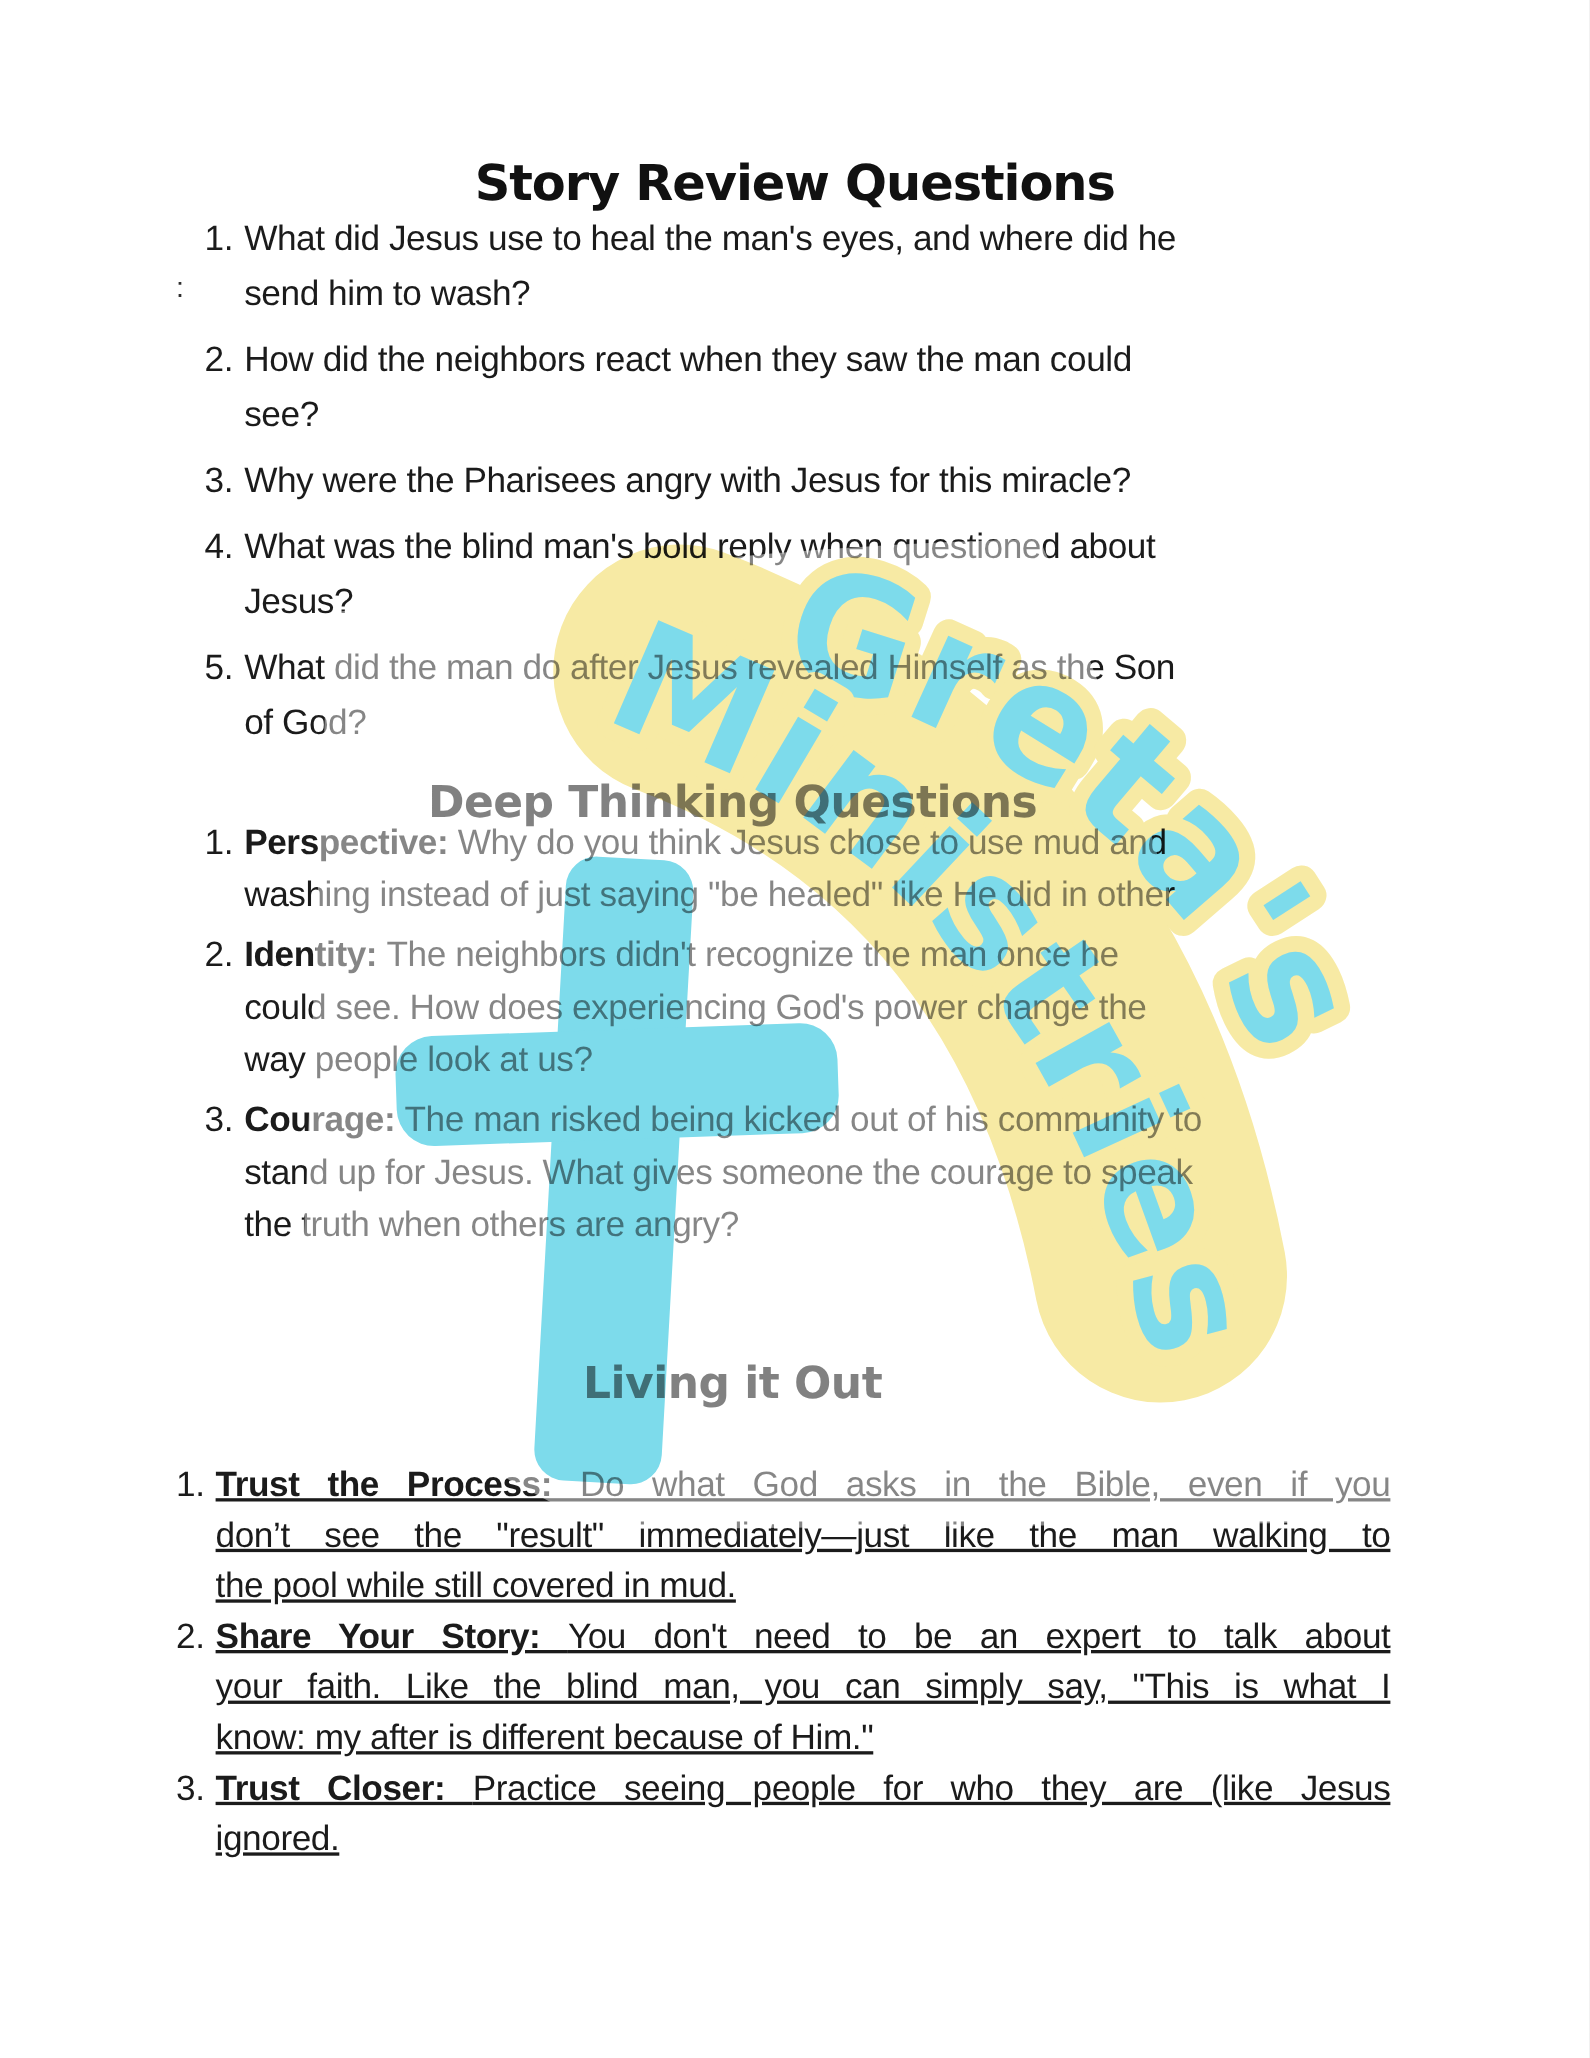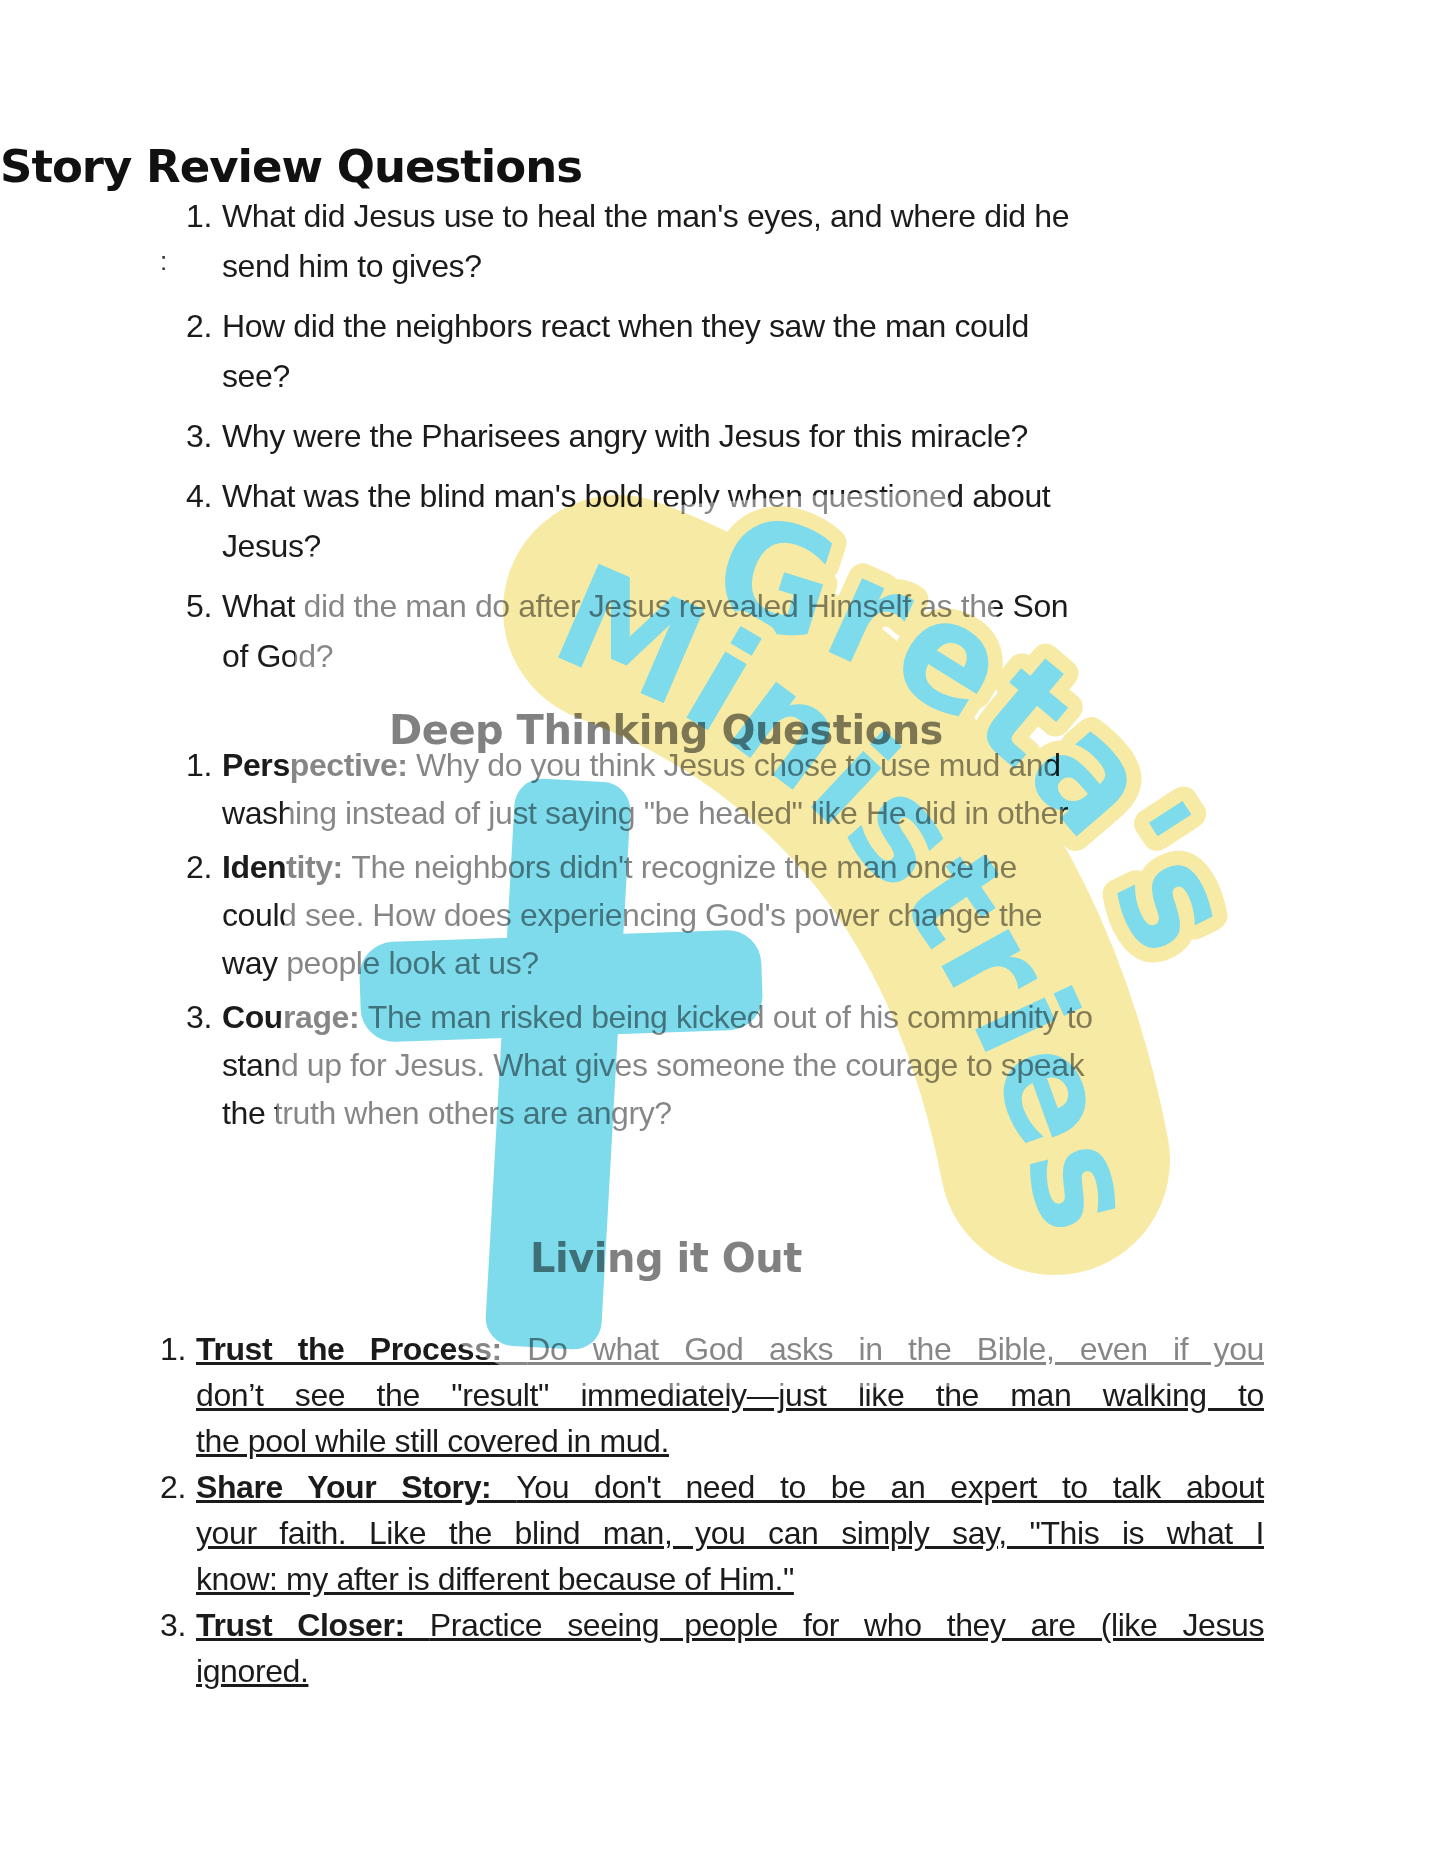--- a/index.html
+++ b/index.html
@@ -9,21 +9,21 @@
     margin:0 auto;
     background:#ffffff;
     overflow:hidden;
     font-family:"Liberation Sans", sans-serif;
     color:#1b1b1b;
     isolation:isolate;
   }
   
   .doc-title{
     position:absolute;left:0;top:110px;width:1445px;
-    text-align:left;
+    text-align:center;
     font-family:"DejaVu Sans", sans-serif;
     font-weight:bold;font-size:45px;letter-spacing:-1px;
     color:#111111;
   }
   .sec-heading{
     position:absolute;left:88px;width:1156px;
     text-align:center;
     font-family:"DejaVu Sans", sans-serif;
     font-weight:bold;font-size:40px;letter-spacing:-0.5px;
     color:#111111;
@@ -73,21 +73,21 @@
 
   <div class="content">
 
     <h1 class="doc-title">Story Review Questions</h1>
 
     <div class="stray-colon">:</div>
 
     <ol class="qlist" id="list-story">
         <li>
           <div class="line"><span class="num">1.</span>What did Jesus use to heal the man's eyes, and where did he</div>
-          <div class="line cont">send him to gives?</div>
+          <div class="line cont">send him to wash?</div>
         </li>
         <li>
           <div class="line"><span class="num">2.</span>How did the neighbors react when they saw the man could</div>
           <div class="line cont">see?</div>
         </li>
         <li>
           <div class="line"><span class="num">3.</span>Why were the Pharisees angry with Jesus for this miracle?</div>
         </li>
         <li>
           <div class="line"><span class="num">4.</span>What was the blind man's bold reply when questioned about</div>

